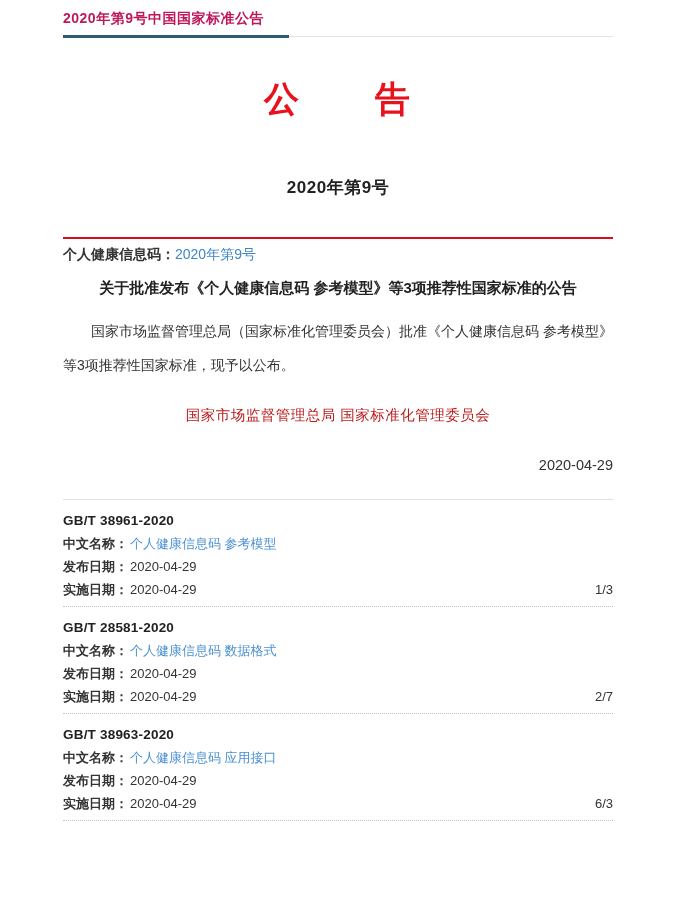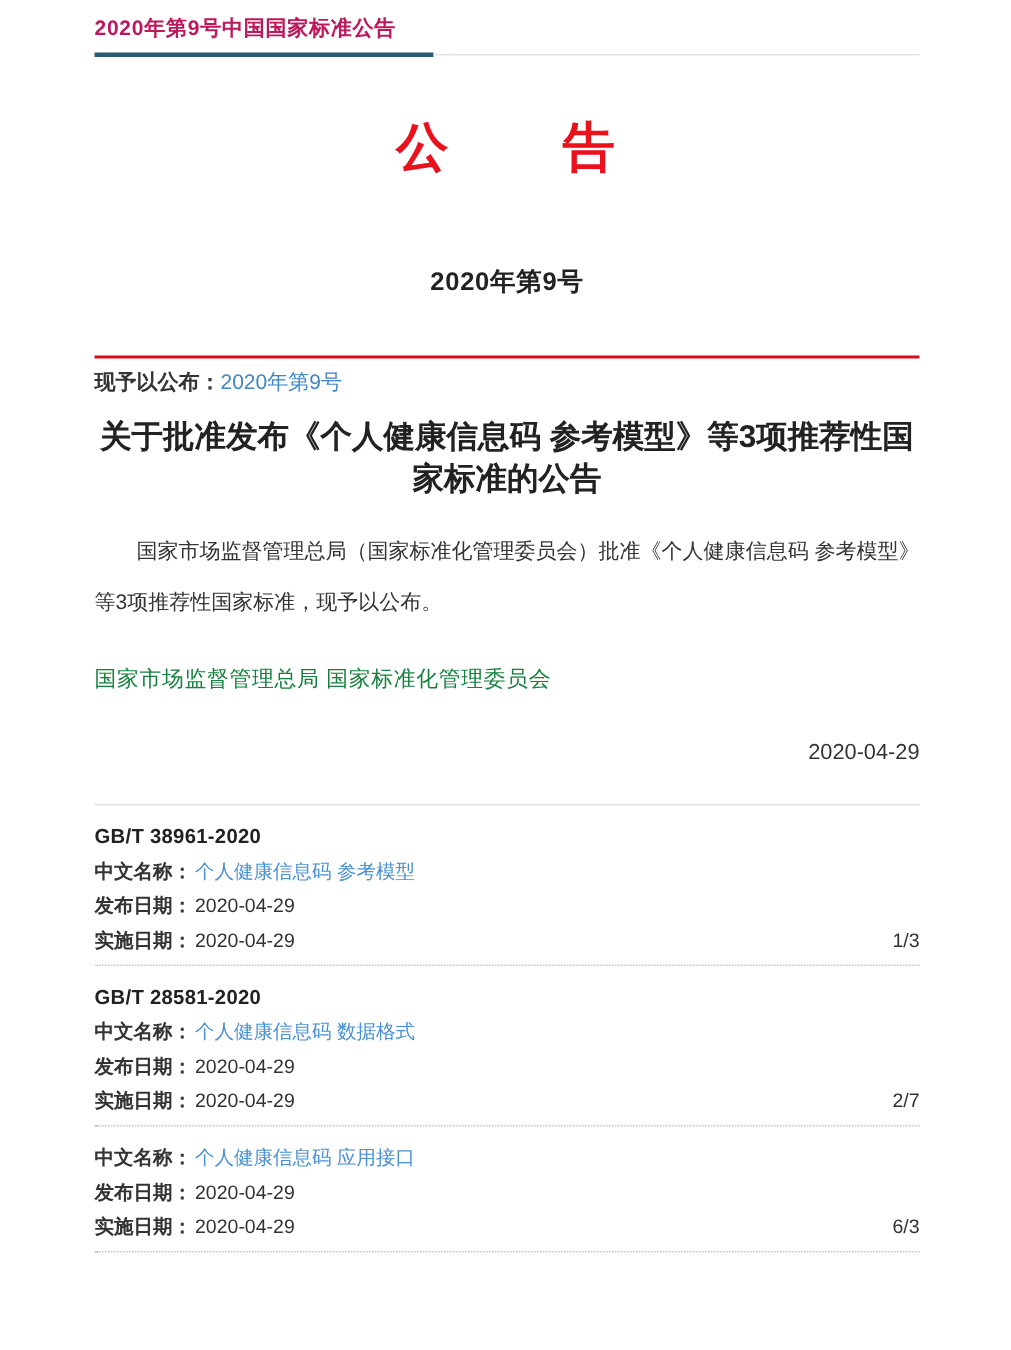--- a/index.html
+++ b/index.html
@@ -46,34 +46,34 @@
   
   .attach-row { margin-top: 5px; font-size: 14px; line-height: 20px; }
   .attach-label { font-weight: bold; color: #333; }
   .attach-link { color: #3f86c6; text-decoration: none; cursor: pointer; }
 
   
   .notice-title {
     margin: 14px auto 0 auto;
     width: 548px;
     text-align: center;
-    font-size: 21px; font-weight: bold; color: #222;
+    font-size: 15px; font-weight: bold; color: #222;
     line-height: 1.35;
   }
   .notice-body {
     margin-top: 16px;
     font-size: 14px; color: #333;
     line-height: 2.45;
     text-indent: 2em;
     text-align: justify;
   }
   .notice-issuer {
     margin-top: 24px;
-    text-align: left;
-    font-size: 14.5px; color: #15803d;
+    text-align: center;
+    font-size: 14.5px; color: #b91c1c;
     letter-spacing: 0.5px;
   }
   .notice-date {
     margin-top: 32px;
     text-align: right;
     font-size: 14.5px; color: #333;
   }
 
   .section-divider { margin-top: 26px; height: 1px; background: #e0e0e0; }
 
@@ -103,21 +103,21 @@
   </div>
 
   <div class="masthead">
     <div class="mast-sub">公　　告</div>
     <div class="issue-no">2020年第9号</div>
   </div>
 
   <div class="red-rule"></div>
 
   <div class="attach-row">
-    <span class="attach-label">现予以公布：</span><span class="attach-link">2020年第9号</span>
+    <span class="attach-label">个人健康信息码：</span><span class="attach-link">2020年第9号</span>
   </div>
 
   <div class="notice-title">关于批准发布《个人健康信息码 参考模型》等3项推荐性国家标准的公告</div>
   <div class="notice-body">国家市场监督管理总局（国家标准化管理委员会）批准《个人健康信息码 参考模型》等3项推荐性国家标准，现予以公布。</div>
   <div class="notice-issuer">国家市场监督管理总局 国家标准化管理委员会</div>
   <div class="notice-date">2020-04-29</div>
 
   <div class="section-divider"></div>
 
   <div class="entry">
@@ -157,20 +157,23 @@
       <span class="row-label">实施日期：</span>
       <span class="row-value">2020-04-29</span>
       <span class="spacer"></span>
       <span class="page-indicator">2/7</span>
     </div>
     <div class="dotted-divider"></div>
   </div>
 
   <div class="entry">
     <div class="entry-row">
+      <span class="std-code">GB/T 38963-2020</span>
+    </div>
+    <div class="entry-row">
       <span class="row-label">中文名称：</span>
       <span class="name-link">个人健康信息码 应用接口</span>
     </div>
     <div class="entry-row">
       <span class="row-label">发布日期：</span>
       <span class="row-value">2020-04-29</span>
     </div>
     <div class="entry-row">
       <span class="row-label">实施日期：</span>
       <span class="row-value">2020-04-29</span>

